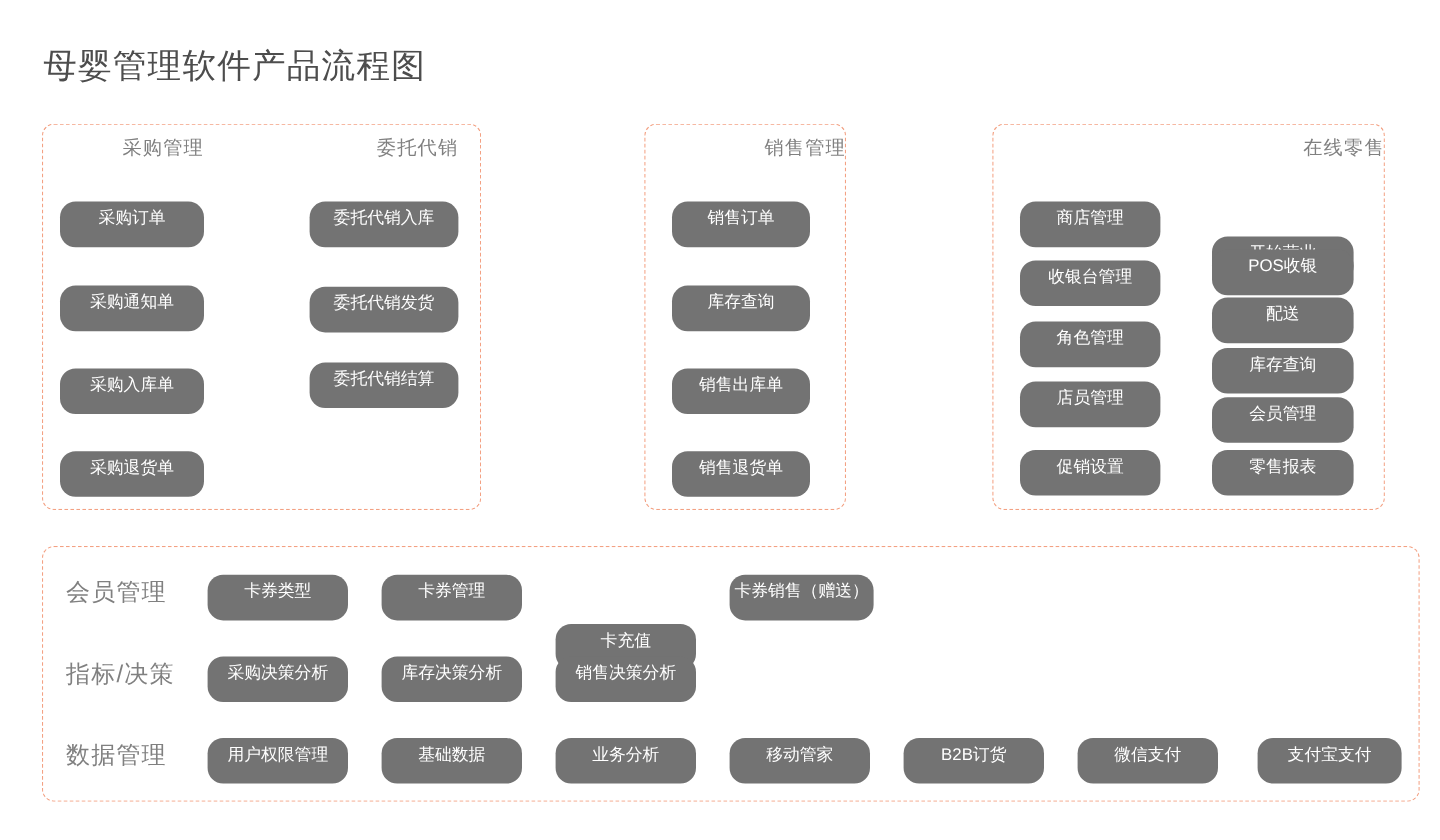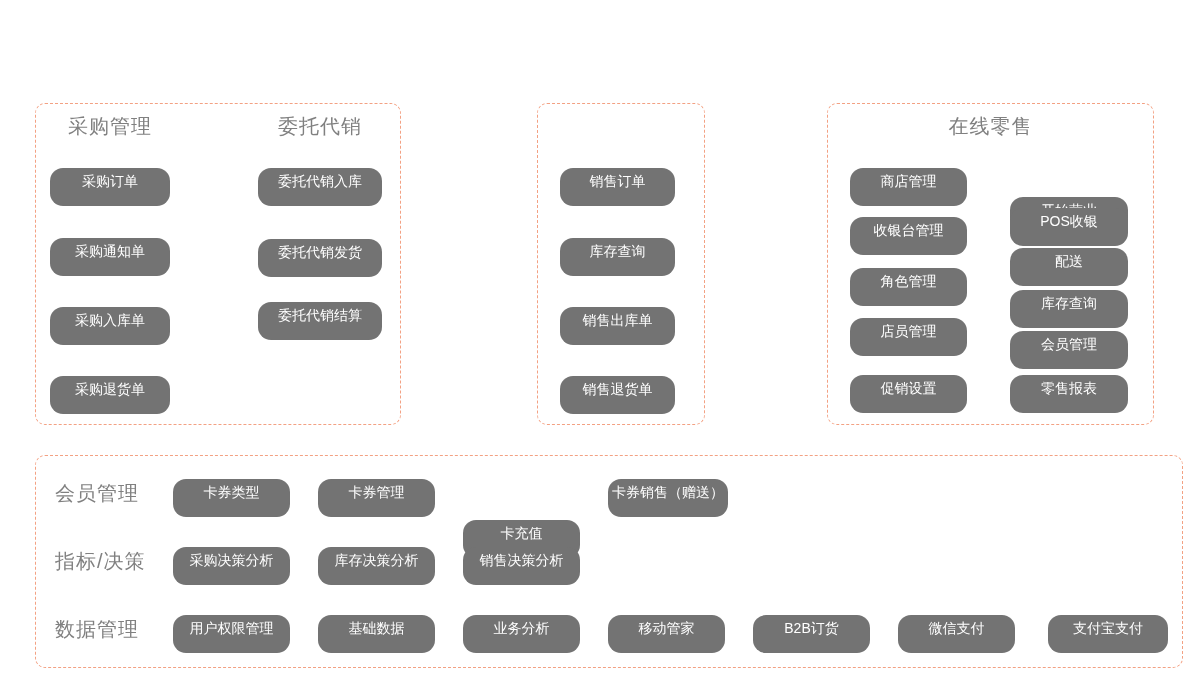--- a/index.html
+++ b/index.html
@@ -16,50 +16,52 @@
     font-size: 28px; font-weight: 400; color: #4d4d4d; letter-spacing: 1px;
   }
   .box {
     position: absolute;
     border: 1px dashed #f3a183;
     border-radius: 10px;
     background: transparent;
   }
   .heading {
     position: absolute;
-    font-size: 20px; color: #808080; text-align: center;
+    font-size: 16px; color: #808080; text-align: right;
     letter-spacing: 1px; white-space: nowrap;
   }
   .row-label {
     position: absolute;
     font-size: 20px; color: #808080; letter-spacing: 1px; white-space: nowrap;
   }
   .pill {
     position: absolute; height: 38px; line-height: 26px;
     background: #737373; border-radius: 13px;
     color: #ffffff; font-size: 14px; text-align: center;
     white-space: nowrap; overflow: hidden;
   }
 </style>
 </head>
 <body>
 
 <div class="canvas">
 
+  <div class="title">母婴管理软件产品流程图</div>
 
   <div class="box" style="left:35px; top:103px; width:366px; height:322px;"></div>
 
   <div class="box" style="left:537px; top:103px; width:168px; height:322px;"></div>
 
   <div class="box" style="left:827px; top:103px; width:327px; height:322px;"></div>
 
   <div class="box" style="left:35px; top:455px; width:1148px; height:213px;"></div>
 
   <div class="heading" style="left:50px; top:113px; width:120px;">采购管理</div>
   <div class="heading" style="left:258px; top:113px; width:124px;">委托代销</div>
+  <div class="heading" style="left:537px; top:113px; width:168px;">销售管理</div>
   <div class="heading" style="left:827px; top:113px; width:327px;">在线零售</div>
 
   <div class="pill" style="left:50px; top:168px; width:120px;">采购订单</div>
   <div class="pill" style="left:50px; top:238px; width:120px;">采购通知单</div>
   <div class="pill" style="left:50px; top:307px; width:120px;">采购入库单</div>
   <div class="pill" style="left:50px; top:376px; width:120px;">采购退货单</div>
 
   <div class="pill" style="left:258px; top:168px; width:124px;">委托代销入库</div>
   <div class="pill" style="left:258px; top:239px; width:124px;">委托代销发货</div>
   <div class="pill" style="left:258px; top:302px; width:124px;">委托代销结算</div>

